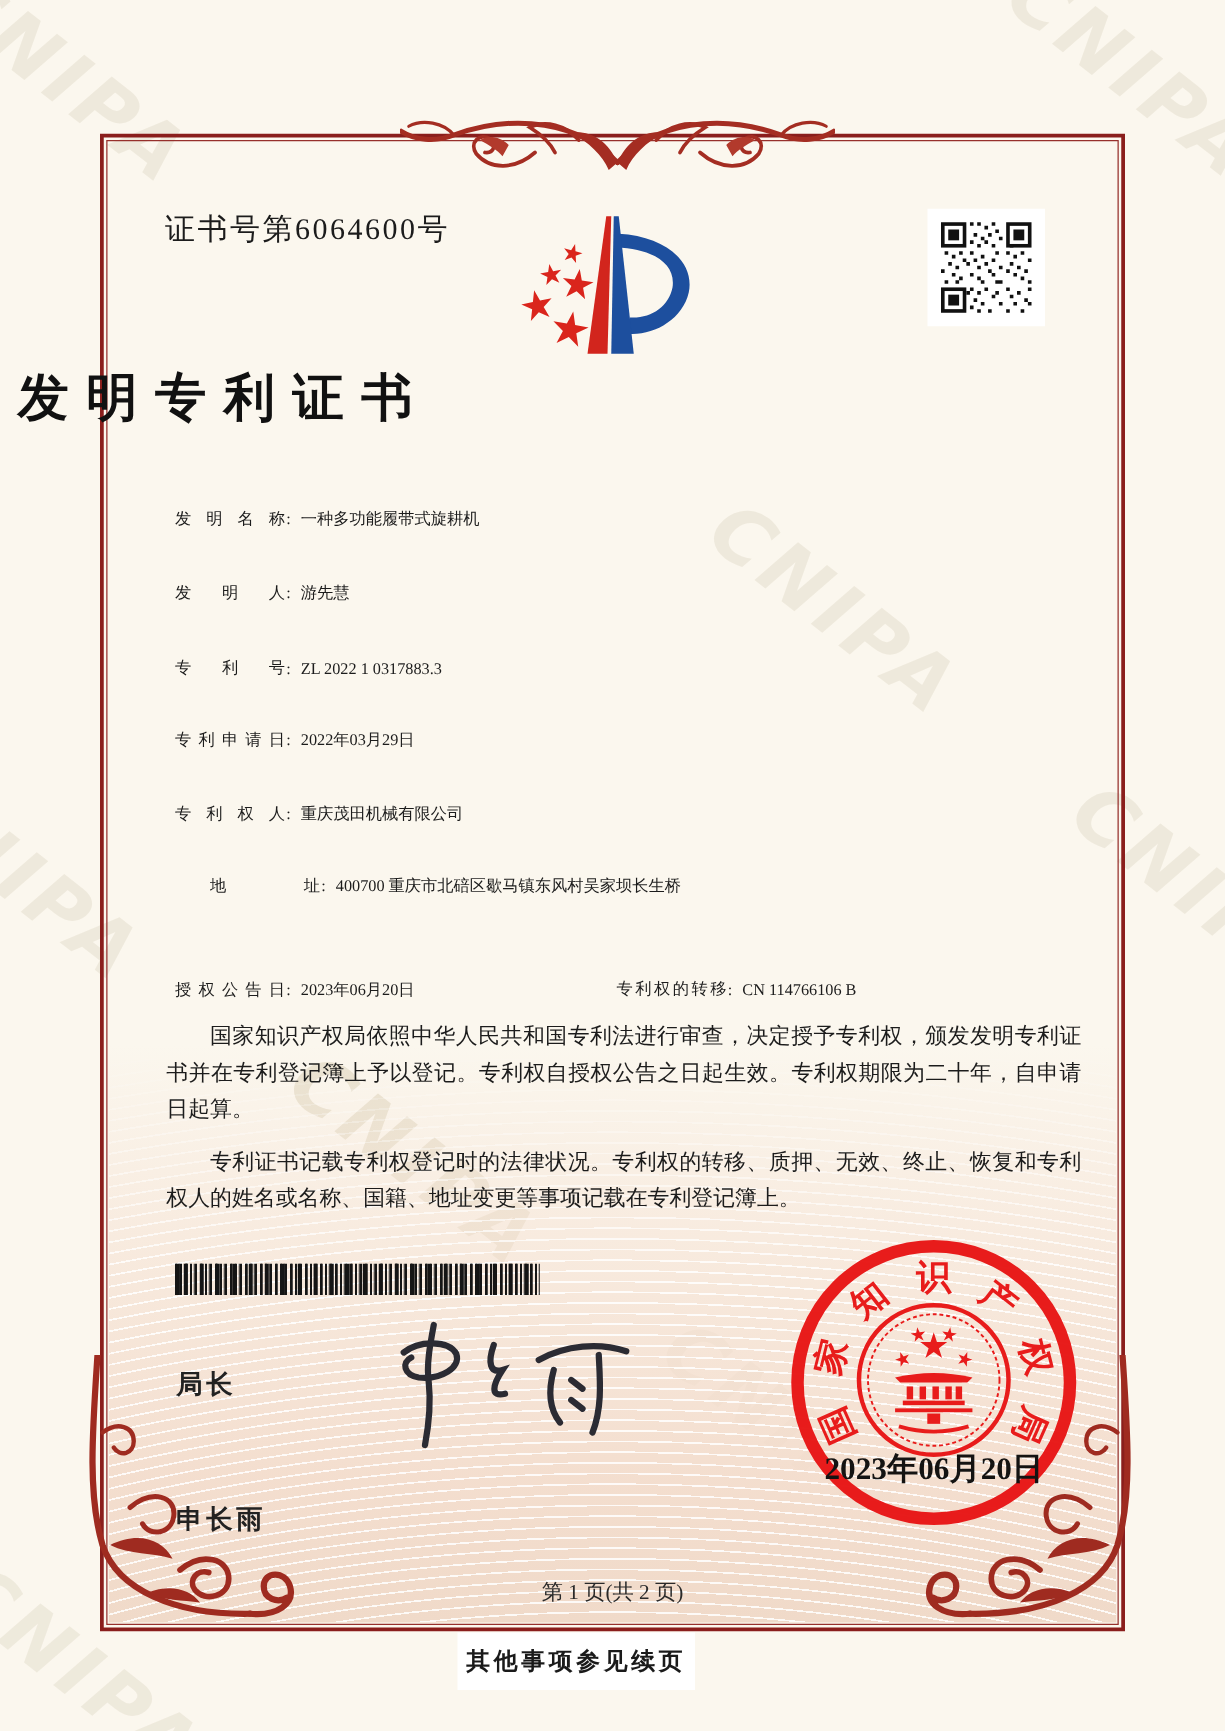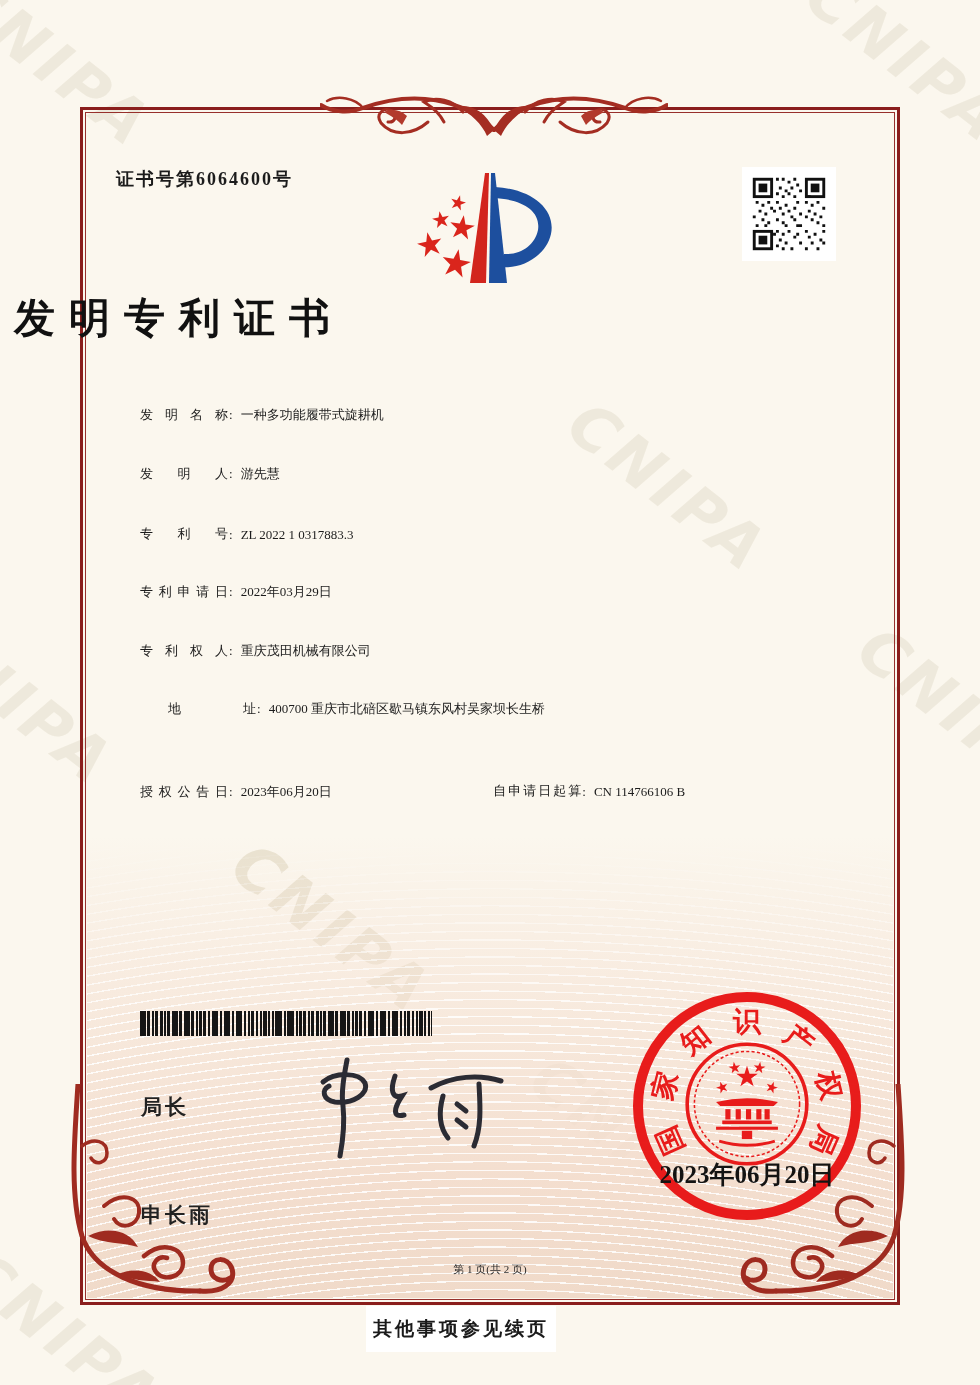--- a/index.html
+++ b/index.html
@@ -22,21 +22,21 @@
   .frame{position:absolute;left:80px;top:107px;width:814px;height:1192px;
     border:3px solid #8a1e1c;}
   .frame-inner{position:absolute;inset:2px;border:1px solid #97302c;}
   .waves{position:absolute;left:4px;right:4px;bottom:4px;top:726px;
     background:linear-gradient(to bottom,rgba(246,227,213,0) 0%,rgba(246,227,213,.55) 30%,rgba(243,220,204,.92) 75%,#f0dac9 100%);}
   .waves:after{content:"";position:absolute;inset:0;
     background:repeating-radial-gradient(1600px 1050px at 50% 235%,rgba(255,255,255,.85) 0 2px,rgba(255,255,255,0) 2px 13px);
     -webkit-mask-image:linear-gradient(to bottom,transparent 0,black 40%);
     mask-image:linear-gradient(to bottom,transparent 0,black 40%);}
   
-  .cert-no{position:absolute;left:116px;top:167px;font-size:18px;letter-spacing:2px;font-weight:bold;}
+  .cert-no{position:absolute;left:132px;top:167px;font-size:24px;letter-spacing:2px;}
   .logo{position:absolute;left:413px;top:165px;width:152px;height:128px;}
   .qr{position:absolute;left:742px;top:167px;width:94px;height:94px;background:#fff;
     display:flex;align-items:center;justify-content:center;}
   .qr svg{width:84px;height:84px;}
   .title{position:absolute;left:0;top:291px;width:980px;text-align:left;
     font-size:41px;font-weight:bold;letter-spacing:14px;text-indent:14px;color:#111;}
   
   .field{position:absolute;left:140px;font-size:13px;white-space:nowrap;}
   .flabel{display:inline-block;width:88px;text-align:justify;text-align-last:justify;vertical-align:bottom;}
   .fcolon{margin:0 8px 0 1px;}
@@ -57,21 +57,21 @@
   .sig-svg{position:absolute;left:283px;top:1046px;width:240px;height:118px;}
   
   .seal{position:absolute;left:633px;top:992px;width:228px;height:228px;opacity:.96;}
   .seal-ring{position:absolute;inset:0;border:10px solid #e81414;border-radius:50%;}
   .seal-char{position:absolute;left:50%;top:50%;font-size:28px;font-weight:bold;color:#e81414;
     font-family:"Liberation Serif","DejaVu Serif",serif;}
   .seal-emblem{position:absolute;left:50%;top:49%;transform:translate(-50%,-50%);width:132px;height:132px;}
   .seal-date{position:absolute;left:0;top:166px;width:100%;text-align:center;
     font-size:25px;font-weight:bold;color:#0b0b0b;letter-spacing:0;}
   
-  .page-num{position:absolute;left:0;top:1262px;width:980px;text-align:center;font-size:11px;color:#2a2a2a;}
+  .page-num{position:absolute;left:0;top:1262px;width:980px;text-align:center;font-size:17px;color:#2a2a2a;}
   .note-strip{position:absolute;left:366px;top:1306px;width:190px;height:46px;background:#fff;
     display:flex;align-items:center;justify-content:center;
     font-size:19px;font-weight:bold;letter-spacing:3px;color:#1a1a1a;}
   
   .orn-top{position:absolute;left:320px;top:76px;width:348px;height:86px;}
   .flourish{position:absolute;width:200px;height:232px;}
   .fl-bl{left:48px;top:1084px;}
   .fl-br{left:728px;top:1084px;transform:scaleX(-1);}
 </style>
 </head>
@@ -186,25 +186,27 @@
   <span class="flabel">专利权人</span><span class="fcolon">:</span><span class="fvalue">重庆茂田机械有限公司</span>
 </div>
 <div class="field" style="top:700px;margin-left:28px;">
   <span class="flabel">地址</span><span class="fcolon">:</span><span class="fvalue">400700 重庆市北碚区歇马镇东风村吴家坝长生桥</span>
 </div>
 <div class="field" style="top:759px;">
   <span class="pair w">
     <span class="flabel">授权公告日</span><span class="fcolon">:</span><span class="fvalue">2023年06月20日</span>
   </span>
   <span class="pair">
-    <span class="flabel">自申请日起算</span><span class="fcolon">:</span><span class="fvalue">CN 114766106 B</span>
+    <span class="flabel">专利权的转移</span><span class="fcolon">:</span><span class="fvalue">CN 114766106 B</span>
   </span>
 </div>
 
 <div class="paras">
+  <p>国家知识产权局依照中华人民共和国专利法进行审查，决定授予专利权，颁发发明专利证书并在专利登记簿上予以登记。专利权自授权公告之日起生效。专利权期限为二十年，自申请日起算。</p>
+  <p>专利证书记载专利权登记时的法律状况。专利权的转移、质押、无效、终止、恢复和专利权人的姓名或名称、国籍、地址变更等事项记载在专利登记簿上。</p>
 </div>
 
 <div class="barcode"></div>
 
 <div class="sig-label" style="top:1093px;">局长</div>
 <div class="sig-label" style="top:1201px;">申长雨</div>
 
 <svg class="sig-svg" viewBox="0 0 240 118">
   <g stroke="#2b2b33" stroke-width="5" fill="none" stroke-linecap="round">
     <path d="M64 14 C61 30 58 46 60 60 C62 78 60 94 57 110"></path>

